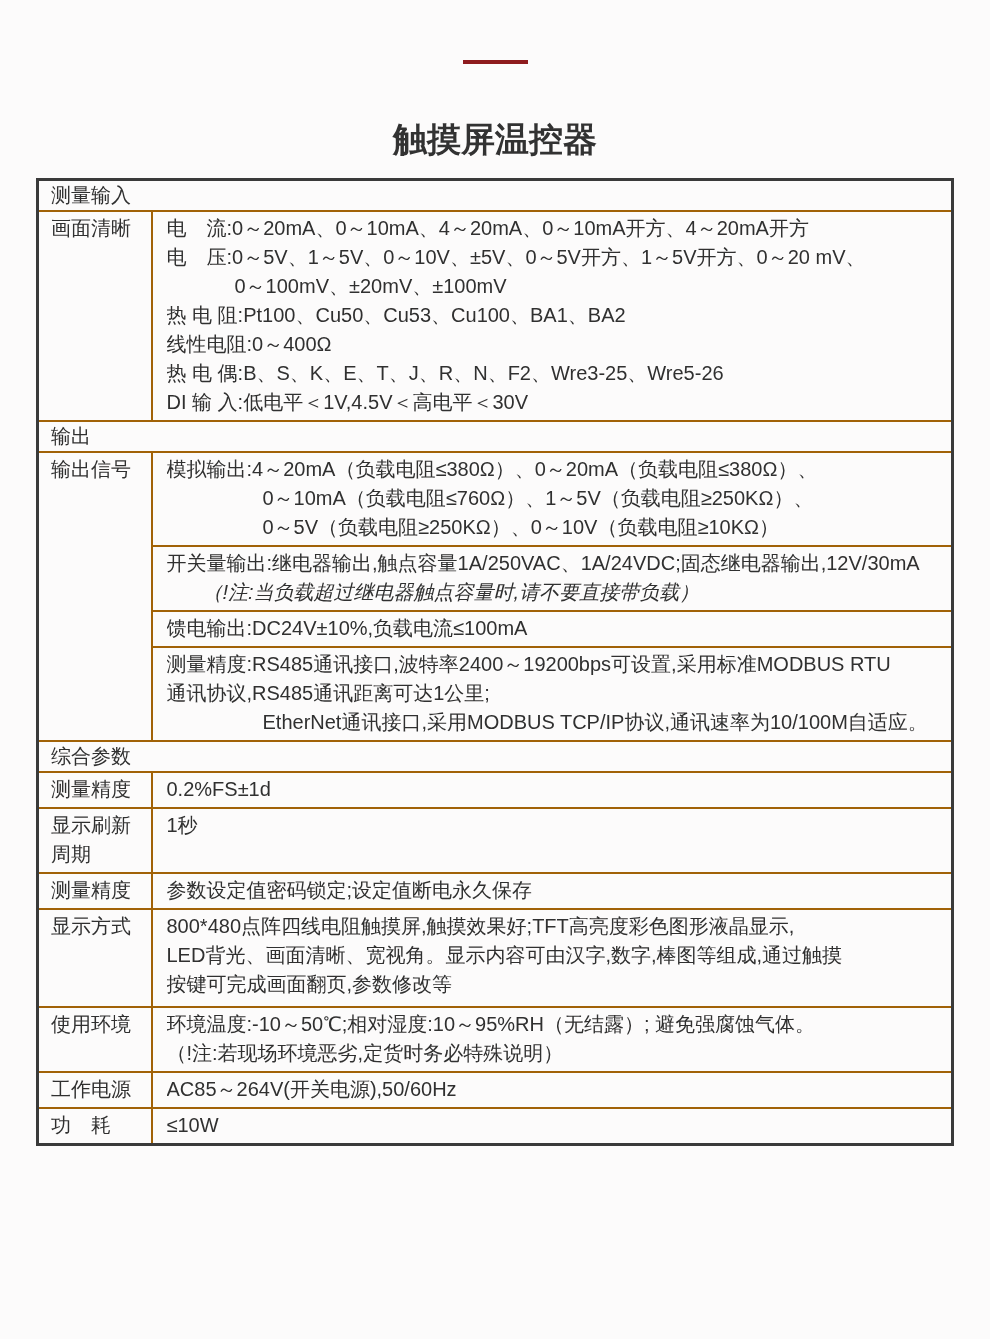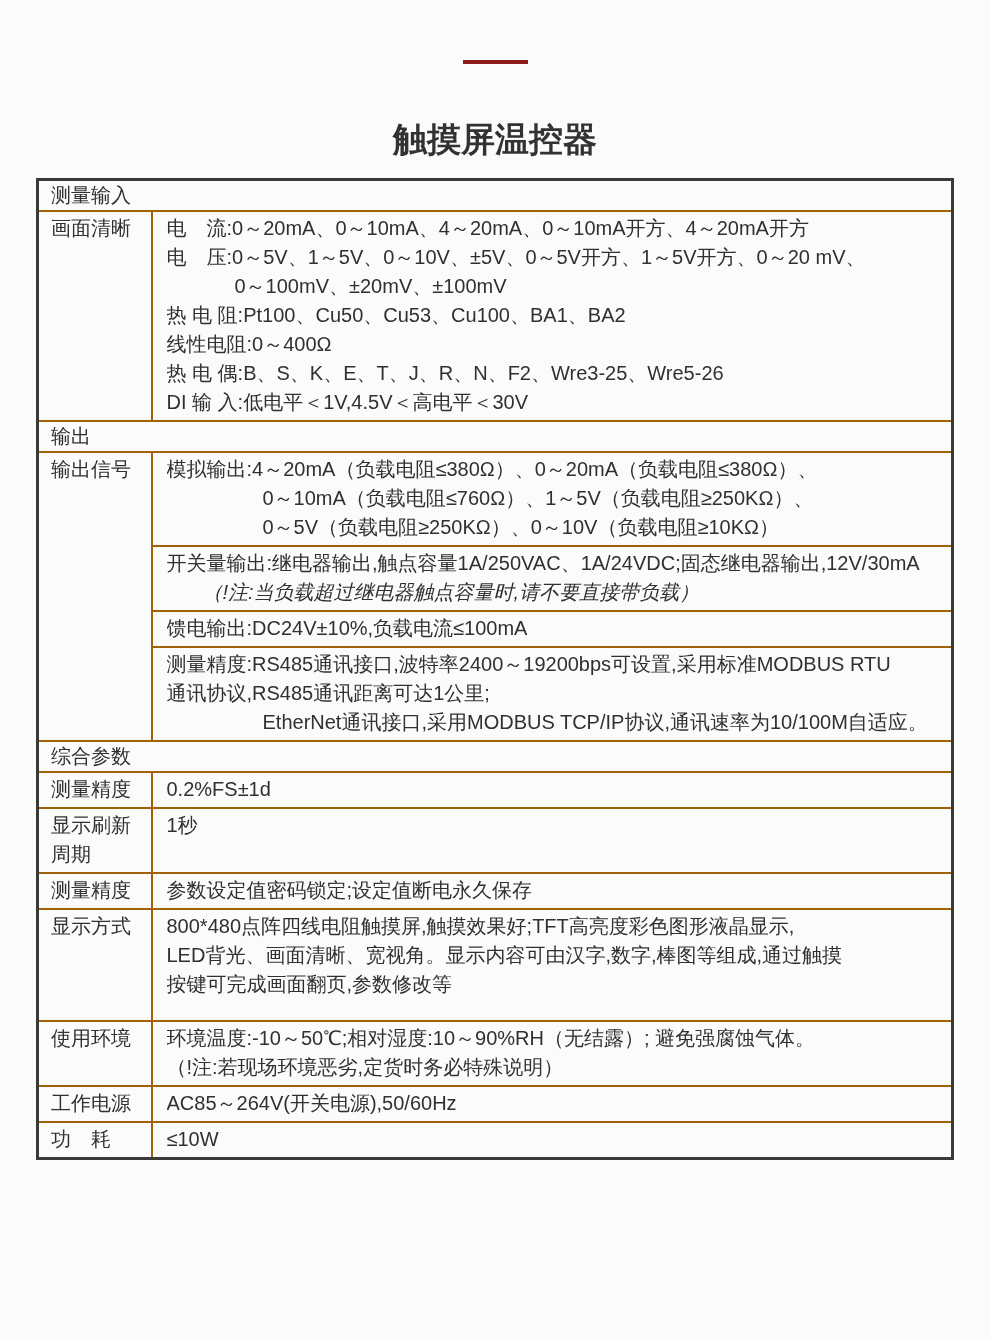--- a/index.html
+++ b/index.html
@@ -62,21 +62,21 @@
     padding-left:12px;
     padding-right:4px;
     font-weight:500;
   }
   td.val{padding-left:14px;}
   .ln{white-space:nowrap;overflow:hidden;}
   .ind-s{padding-left:36px;font-style:italic;}
   .ind-m{padding-left:68px;}
   .ind-l{padding-left:96px;}
   tr.r-refresh{height:60px;}
-  tr.r-display{height:112px;}
+  tr.r-display{height:98px;}
   tr.r-env{height:64px;}
 </style>
 </head>
 <body>
 
 <div class="page">
 
 
   <div class="divider"></div>
 
@@ -170,21 +170,21 @@
         <td class="val">
           <div class="ln">800*480点阵四线电阻触摸屏,触摸效果好;TFT高亮度彩色图形液晶显示,</div>
           <div class="ln">LED背光、画面清晰、宽视角。显示内容可由汉字,数字,棒图等组成,通过触摸</div>
           <div class="ln">按键可完成画面翻页,参数修改等</div>
         </td>
       </tr>
 
       <tr class="r-env">
         <td class="lbl">使用环境</td>
         <td class="val">
-          <div class="ln">环境温度:-10～50℃;相对湿度:10～90%RH（无结露）; 避免强腐蚀气体。</div>
+          <div class="ln">环境温度:-10～50℃;相对湿度:10～95%RH（无结露）; 避免强腐蚀气体。</div>
           <div class="ln">（!注:若现场环境恶劣,定货时务必特殊说明）</div>
         </td>
       </tr>
 
       <tr>
         <td class="lbl">工作电源</td>
         <td class="val">
           <div class="ln">AC85～264V(开关电源),50/60Hz</div>
         </td>
       </tr>

